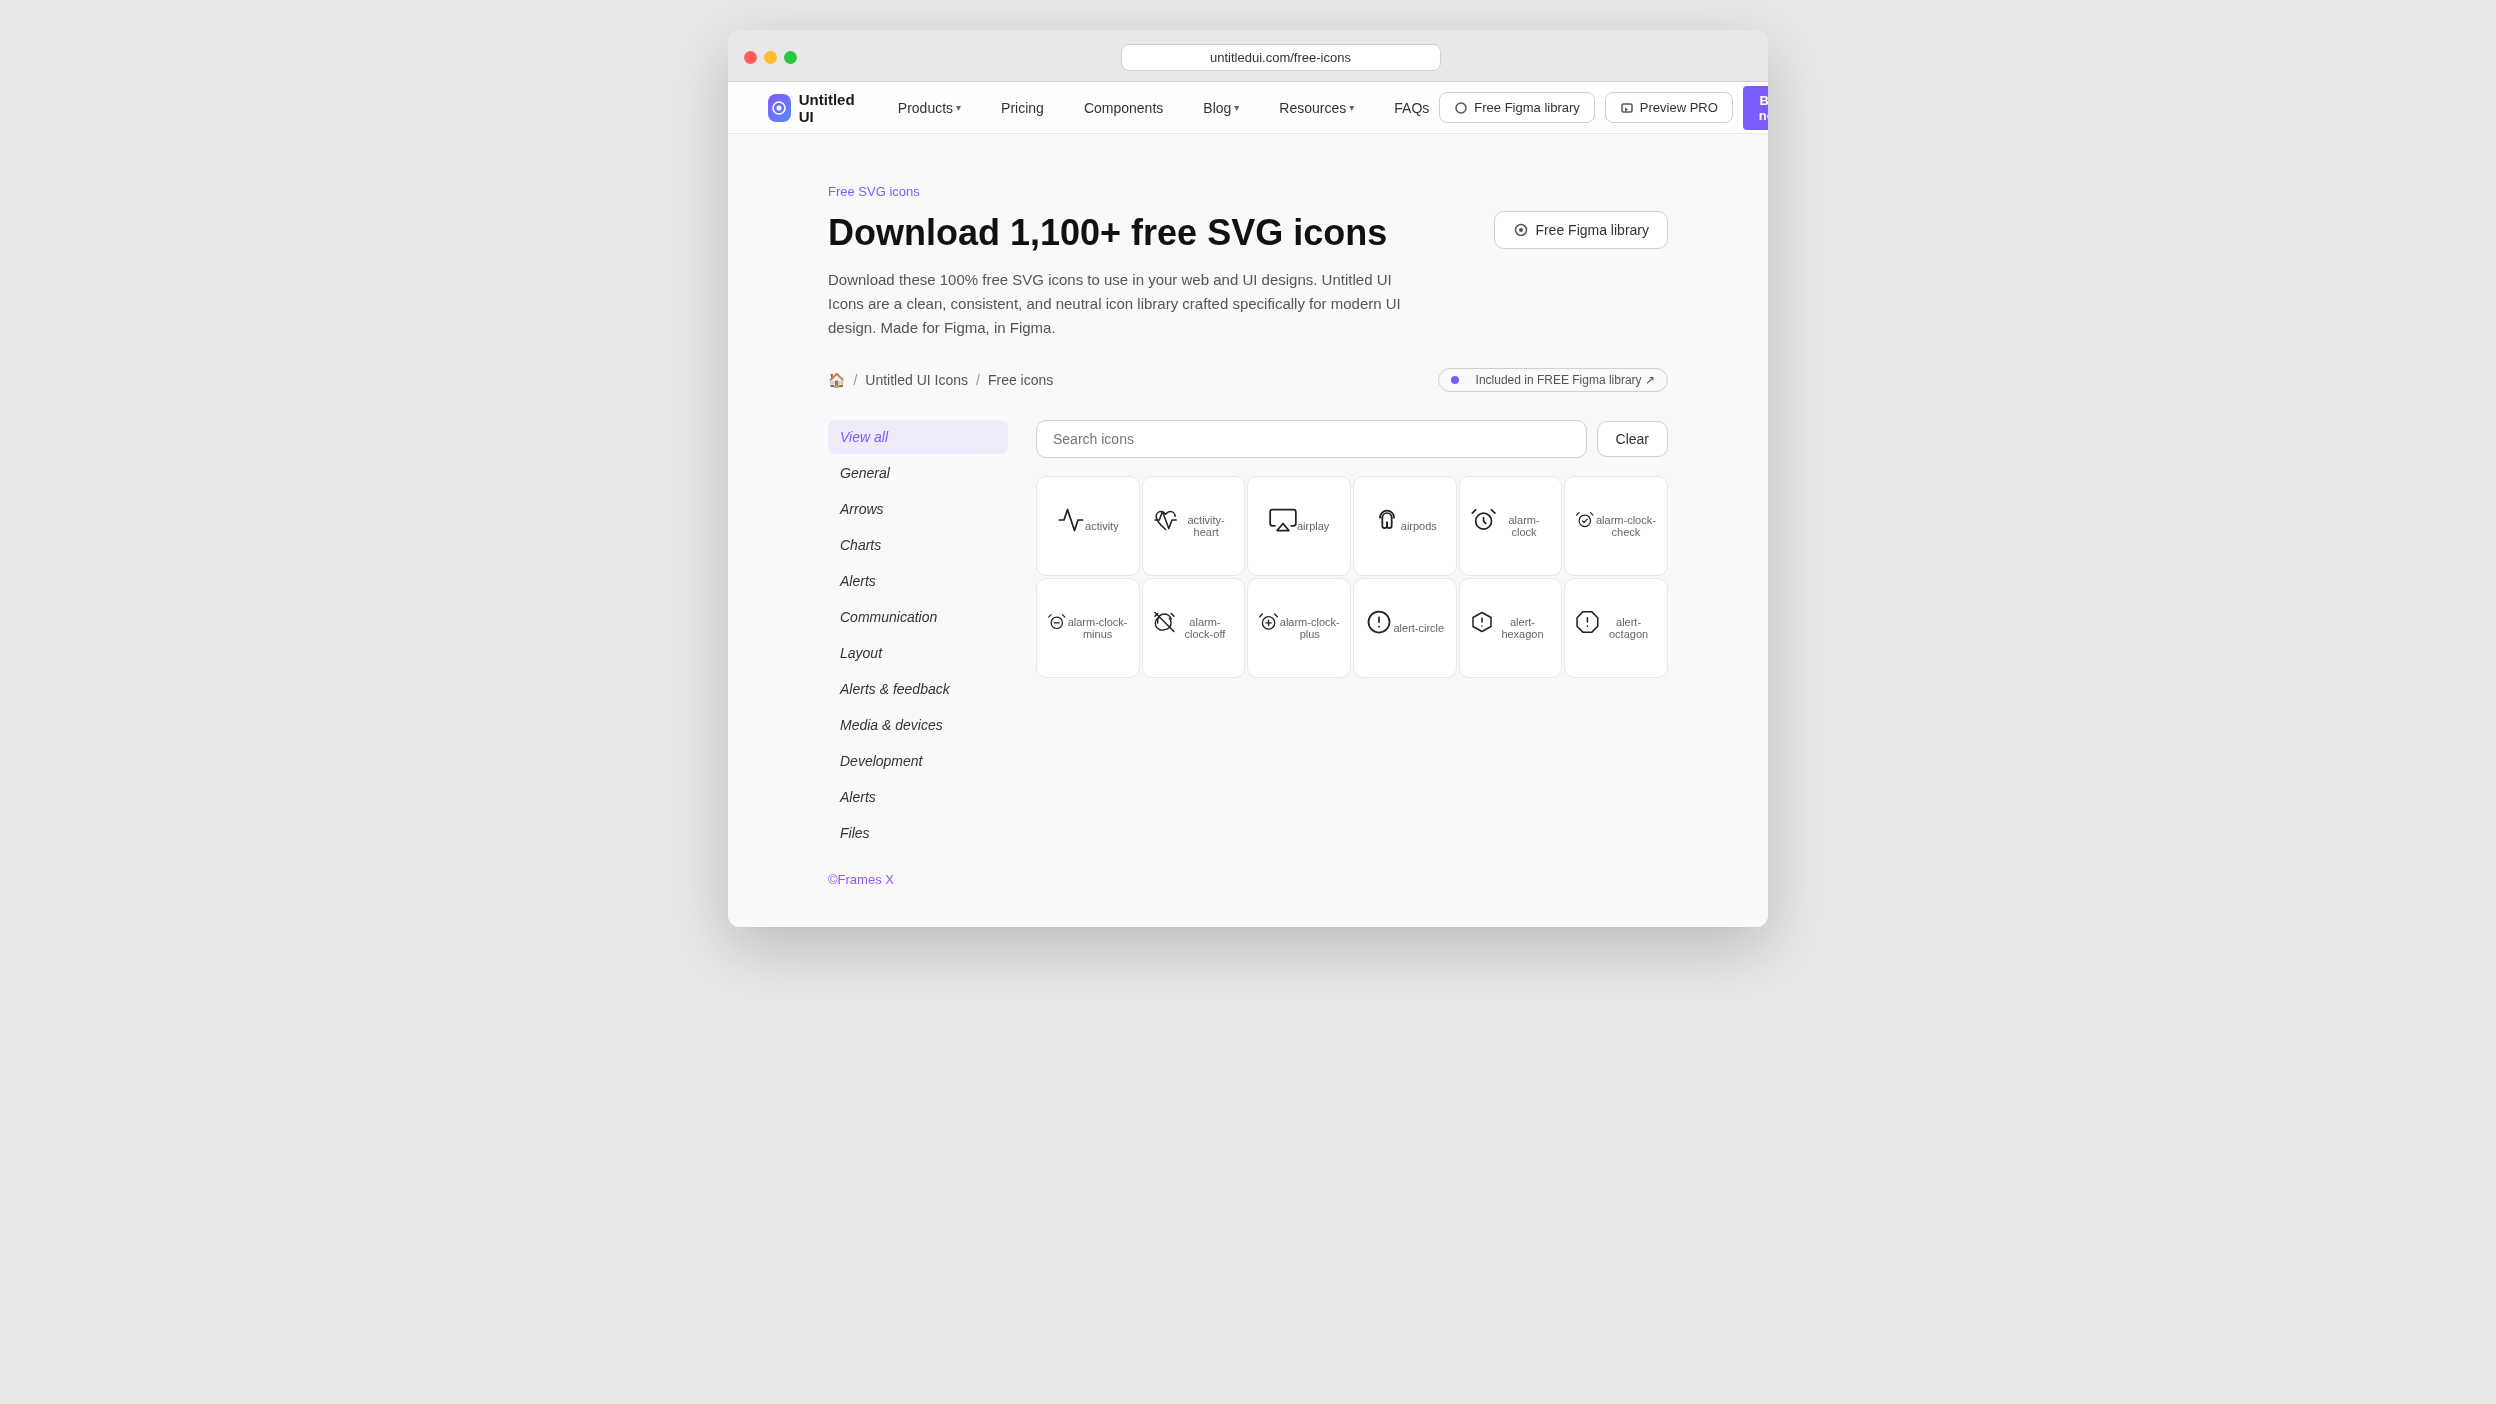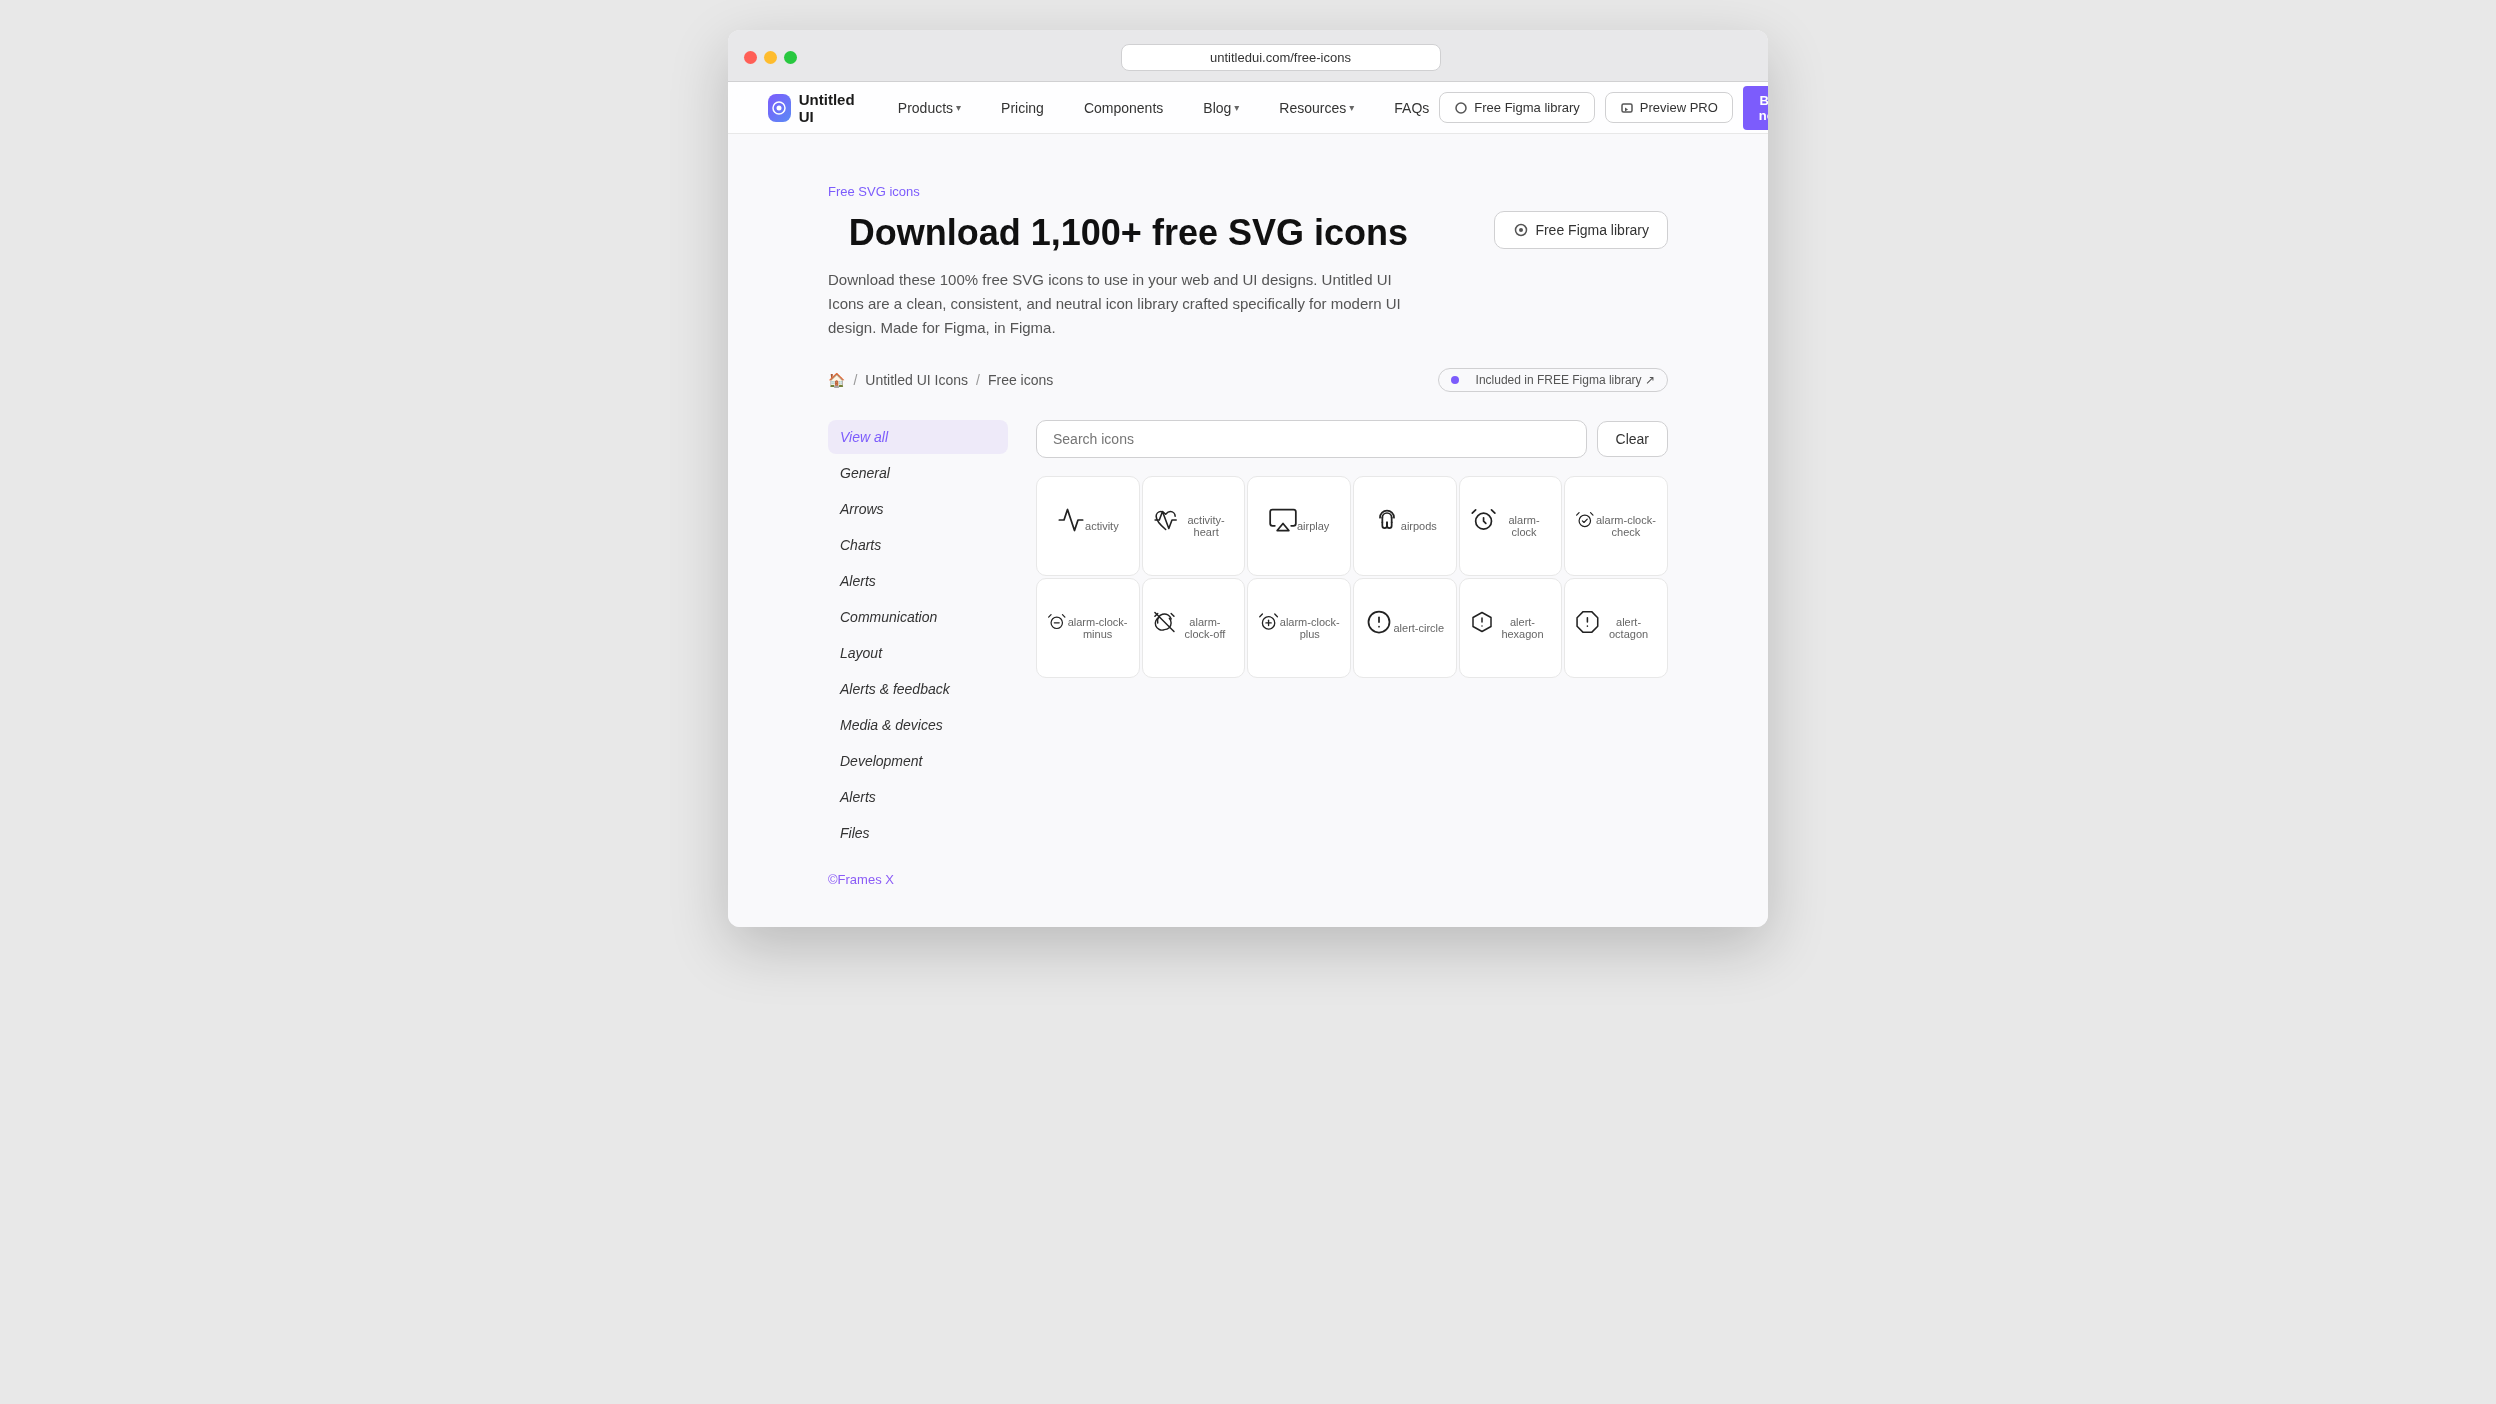--- a/index.html
+++ b/index.html
@@ -159,21 +159,20 @@
       align-items: flex-start;
       justify-content: space-between;
       margin-bottom: 28px;
     }
     .hero-text h1 {
       font-size: 36px;
       font-weight: 700;
       color: #111;
       margin-bottom: 14px;
       line-height: 1.2;
-      text-align: right;
     }
     .hero-text p {
       font-size: 15px;
       color: #555;
       max-width: 580px;
       line-height: 1.6;
     }
     .btn-figma-hero {
       display: flex;
       align-items: center;

